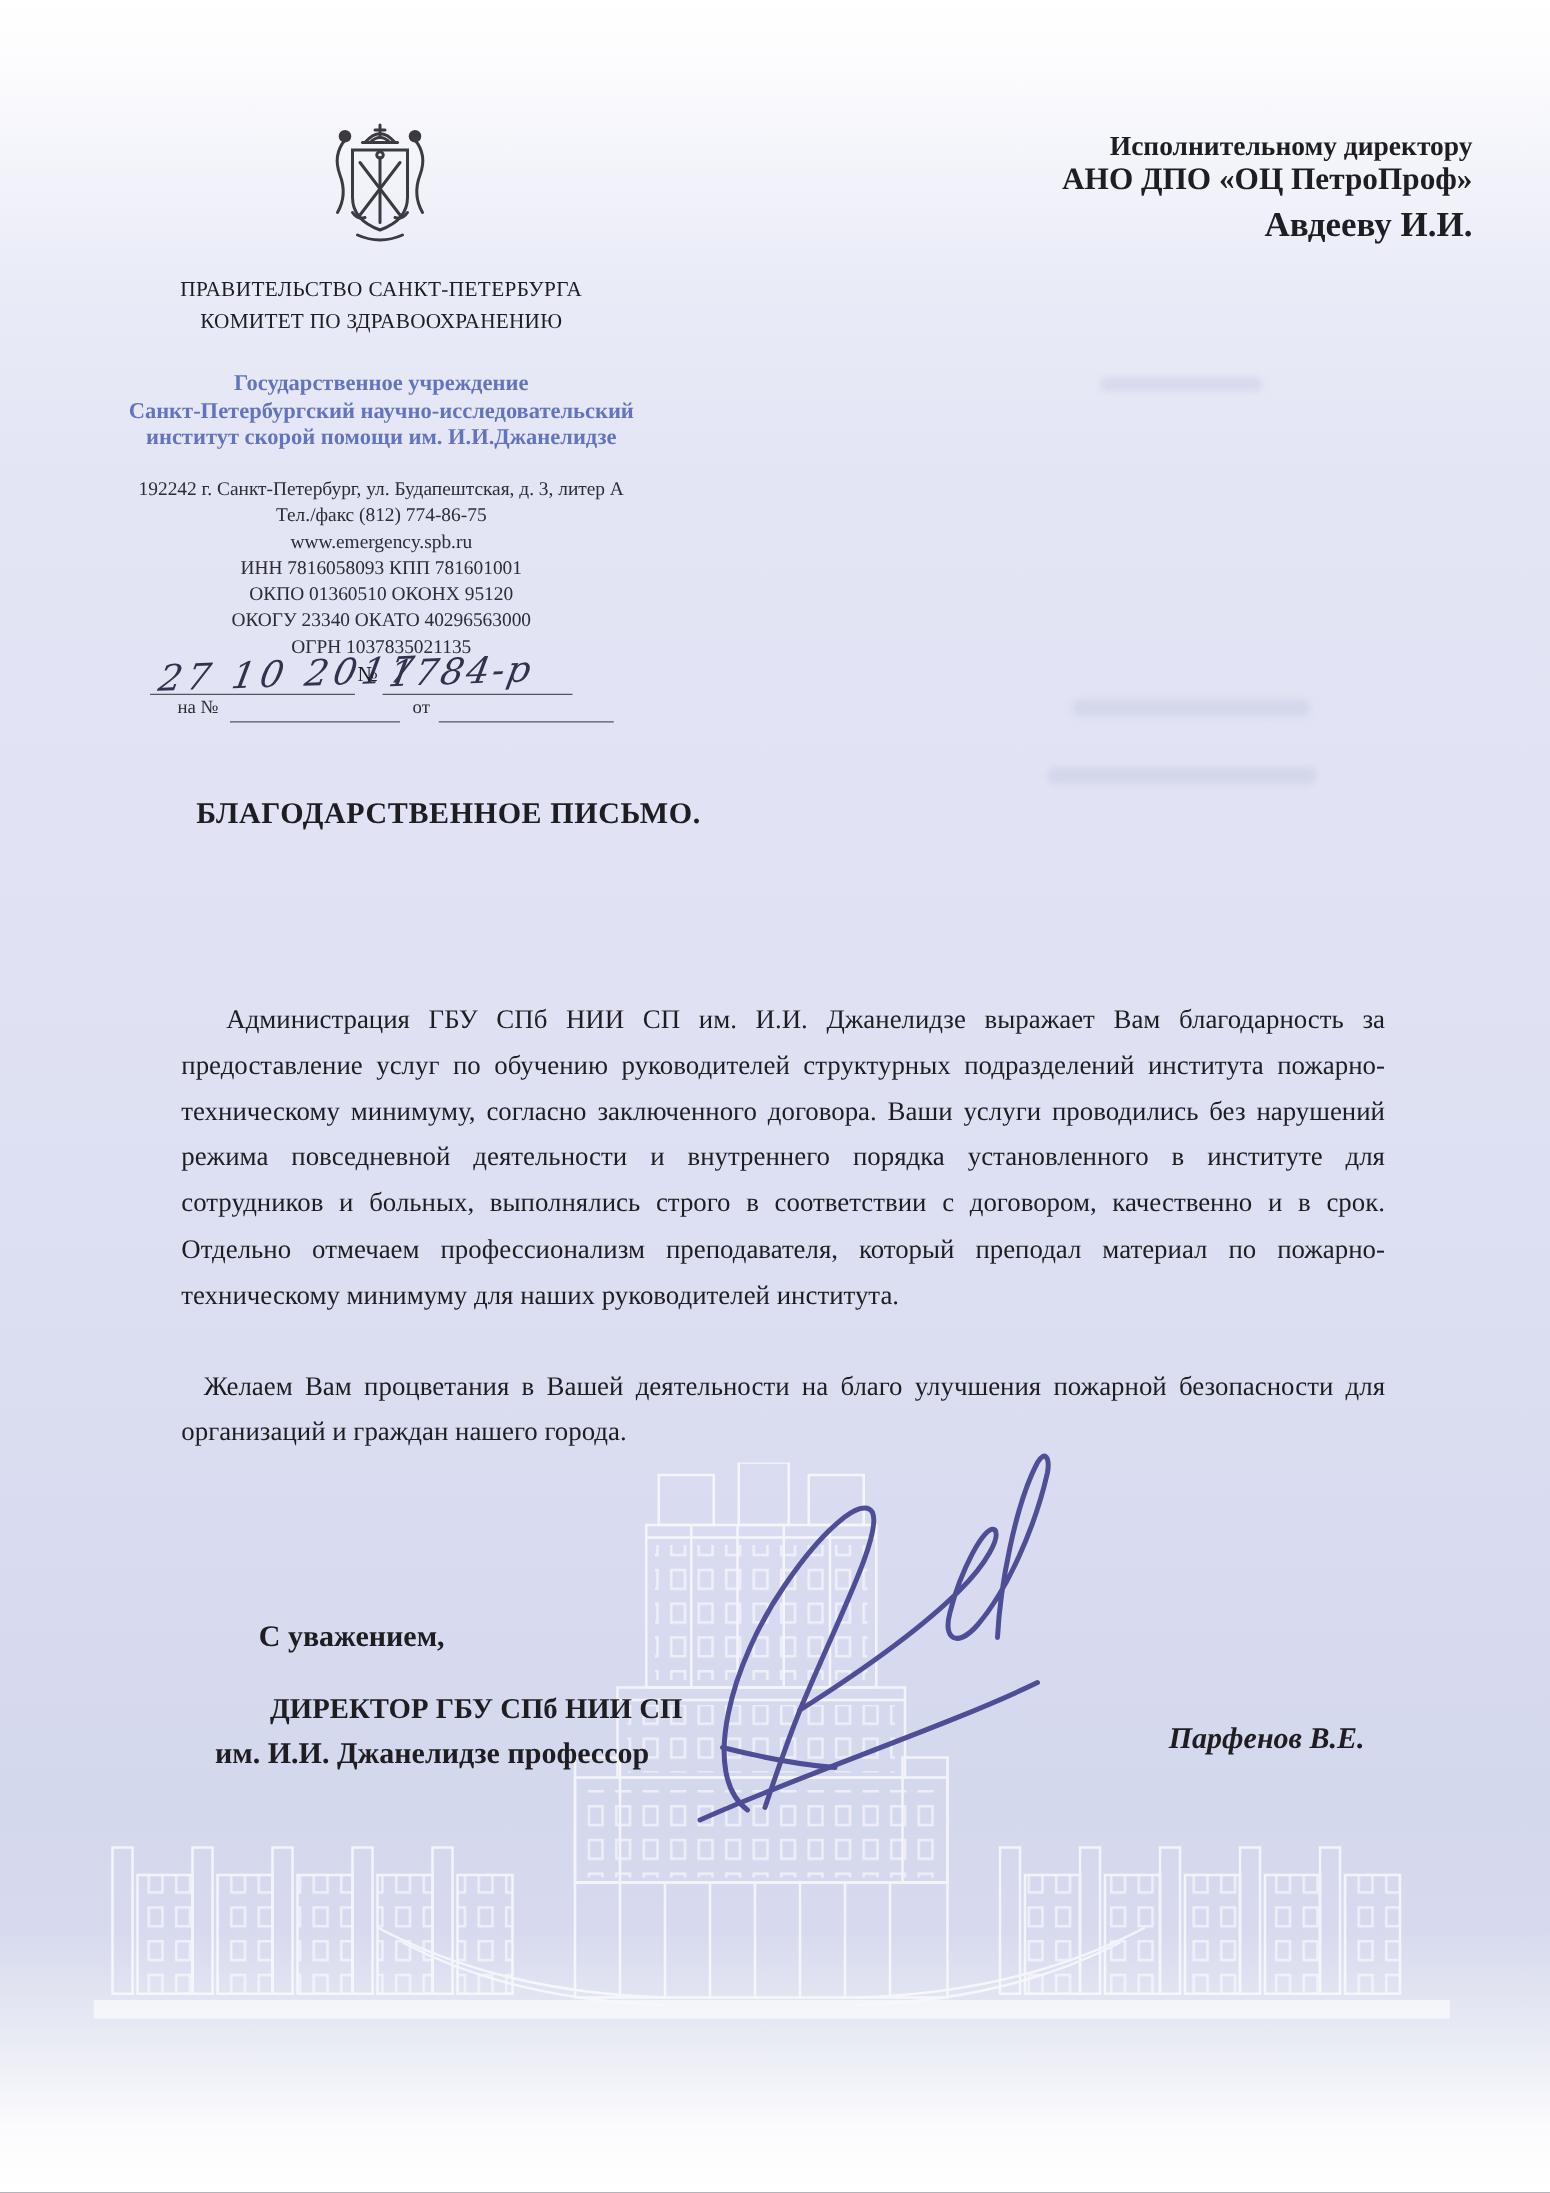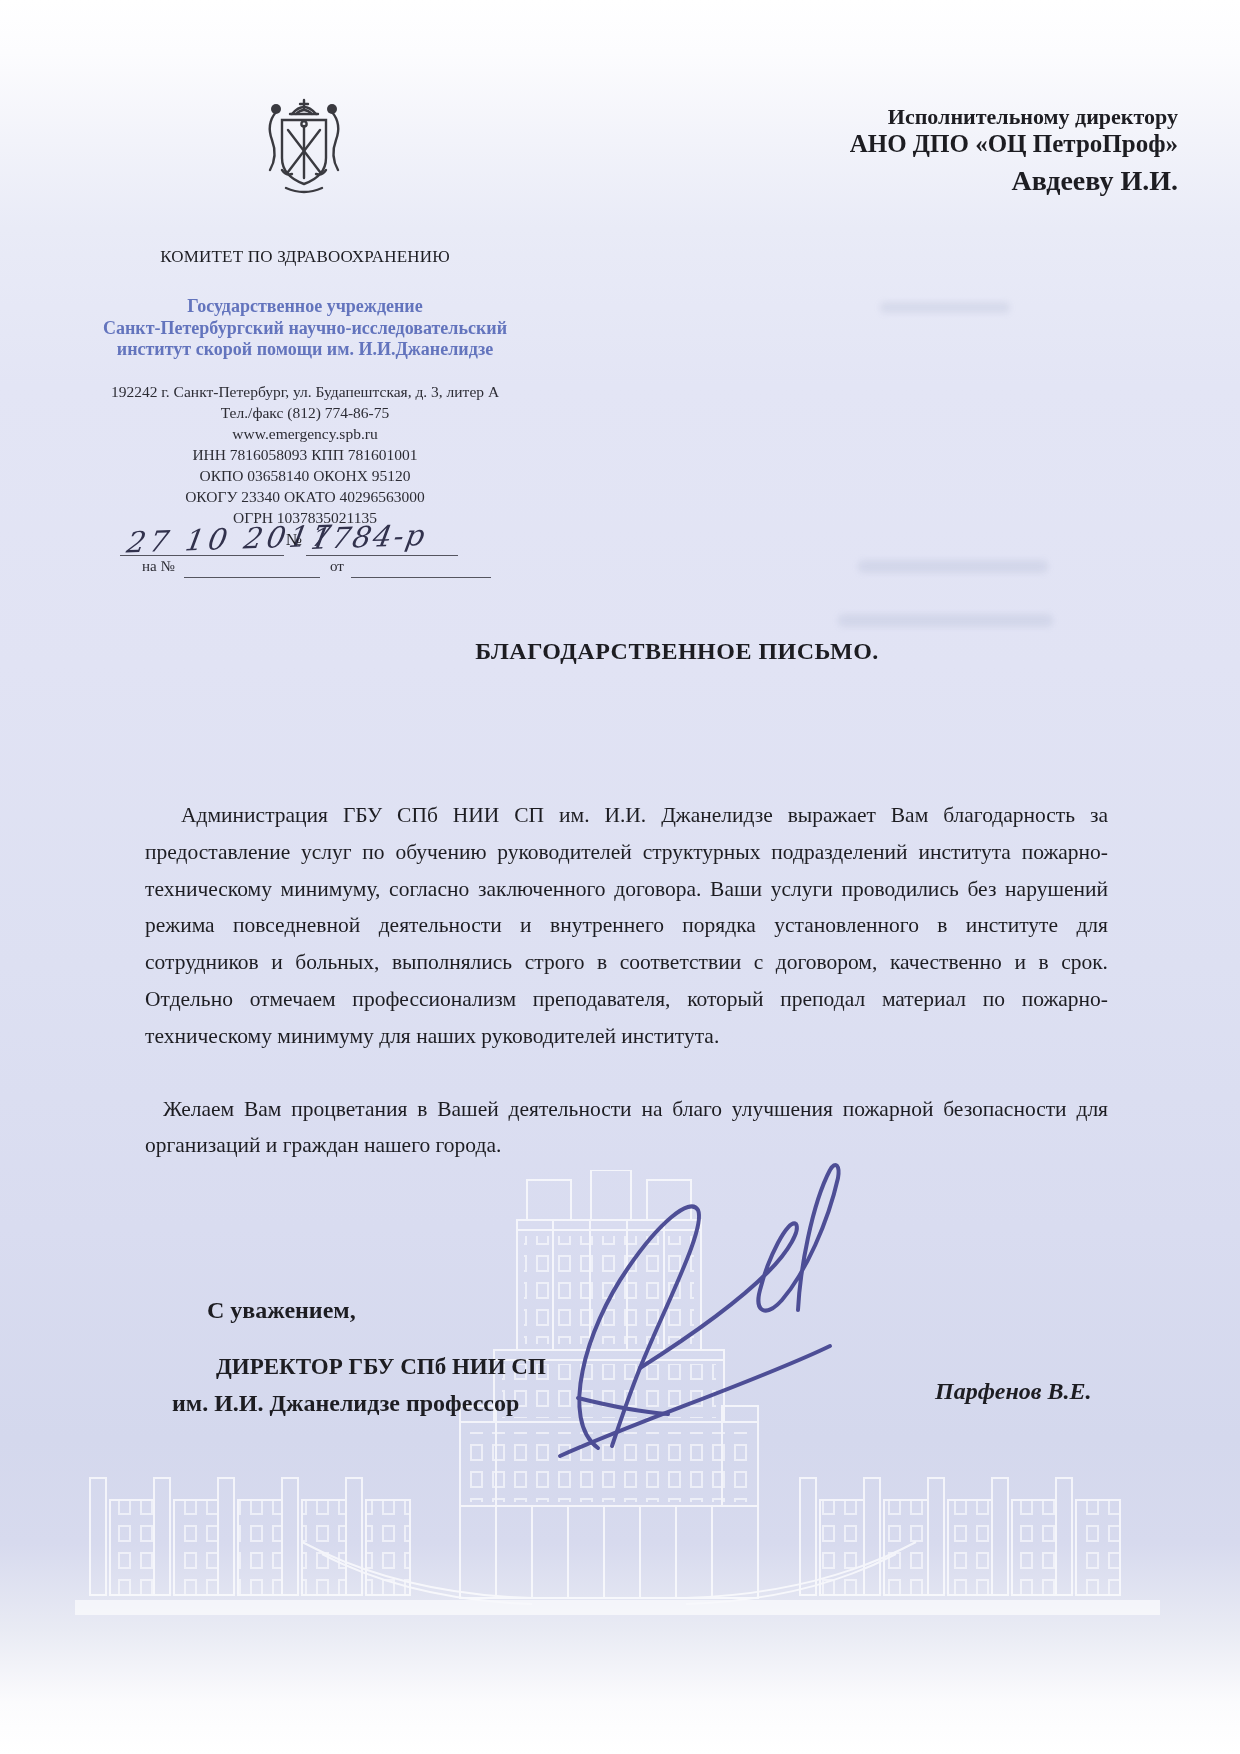--- a/index.html
+++ b/index.html
@@ -32,21 +32,21 @@
   .ref .lbl1{left:22px;top:2px;}
   .ref .ul3{left:64px;top:20px;width:136px;}
   .ref .lbl2{left:210px;top:2px;}
   .ref .ul4{left:231px;top:20px;width:140px;}
   
   .recipient{right:62px;top:104px;text-align:right;font-weight:bold;}
   .rcp1{font-size:22px;}
   .rcp2{font-size:25px;margin-bottom:7px;}
   .rcp3{font-size:28px;}
   
-  .title{left:157px;top:638px;width:1040px;text-align:center;font-weight:bold;font-size:24px;letter-spacing:.5px;}
+  .title{left:157px;top:638px;width:1040px;text-align:left;font-weight:bold;font-size:24px;letter-spacing:.5px;}
   
   .body{left:145px;top:797px;width:963px;font-size:21.5px;line-height:36.8px;text-align:justify;}
   .body p{margin:0;}
   .body .p1{text-indent:36px;}
   .body .p2{margin-top:36px;text-indent:18px;}
   
   .salut{left:207px;top:1297px;font-size:24px;font-weight:bold;}
   .pos1{left:216px;top:1354px;font-size:23px;font-weight:bold;}
   .pos2{left:172px;top:1390px;font-size:24px;font-weight:bold;}
   .signername{left:935px;top:1378px;font-size:24px;font-weight:bold;font-style:italic;}
@@ -82,32 +82,33 @@
       <line x1="68" y1="34" x2="36" y2="76"></line>
       <path d="M40 78 q-6 2 -10 -4"></path>
 
       <line x1="52" y1="30" x2="52" y2="82"></line>
       <circle cx="52" cy="28" r="2.6"></circle>
 
       <path d="M34 92 Q52 100 70 92"></path>
     </g>
   </svg>
 
+  <div class="abs lh-col gov">ПРАВИТЕЛЬСТВО САНКТ-ПЕТЕРБУРГА</div>
   <div class="abs lh-col committee">КОМИТЕТ ПО ЗДРАВООХРАНЕНИЮ</div>
   <div class="abs lh-col org">
     <div>Государственное учреждение</div>
     <div>Санкт-Петербургский научно-исследовательский</div>
     <div>институт скорой помощи им. И.И.Джанелидзе</div>
   </div>
   <div class="abs lh-col contacts">
     <div>192242 г. Санкт-Петербург, ул. Будапештская, д. 3, литер А</div>
     <div>Тел./факс (812) 774-86-75</div>
     <div>www.emergency.spb.ru</div>
     <div>ИНН 7816058093 КПП 781601001</div>
-    <div>ОКПО 03658140 ОКОНХ 95120</div>
+    <div>ОКПО 01360510 ОКОНХ 95120</div>
     <div>ОКОГУ 23340 ОКАТО 40296563000</div>
     <div>ОГРН 1037835021135</div>
   </div>
 
   <div class="abs ref">
     <span class="abs hw date">27 10 2017</span>
     <span class="abs nosign">№</span>
     <span class="abs hw num">1784-р</span>
     <span class="abs ul ul1"></span>
     <span class="abs ul ul2"></span>

